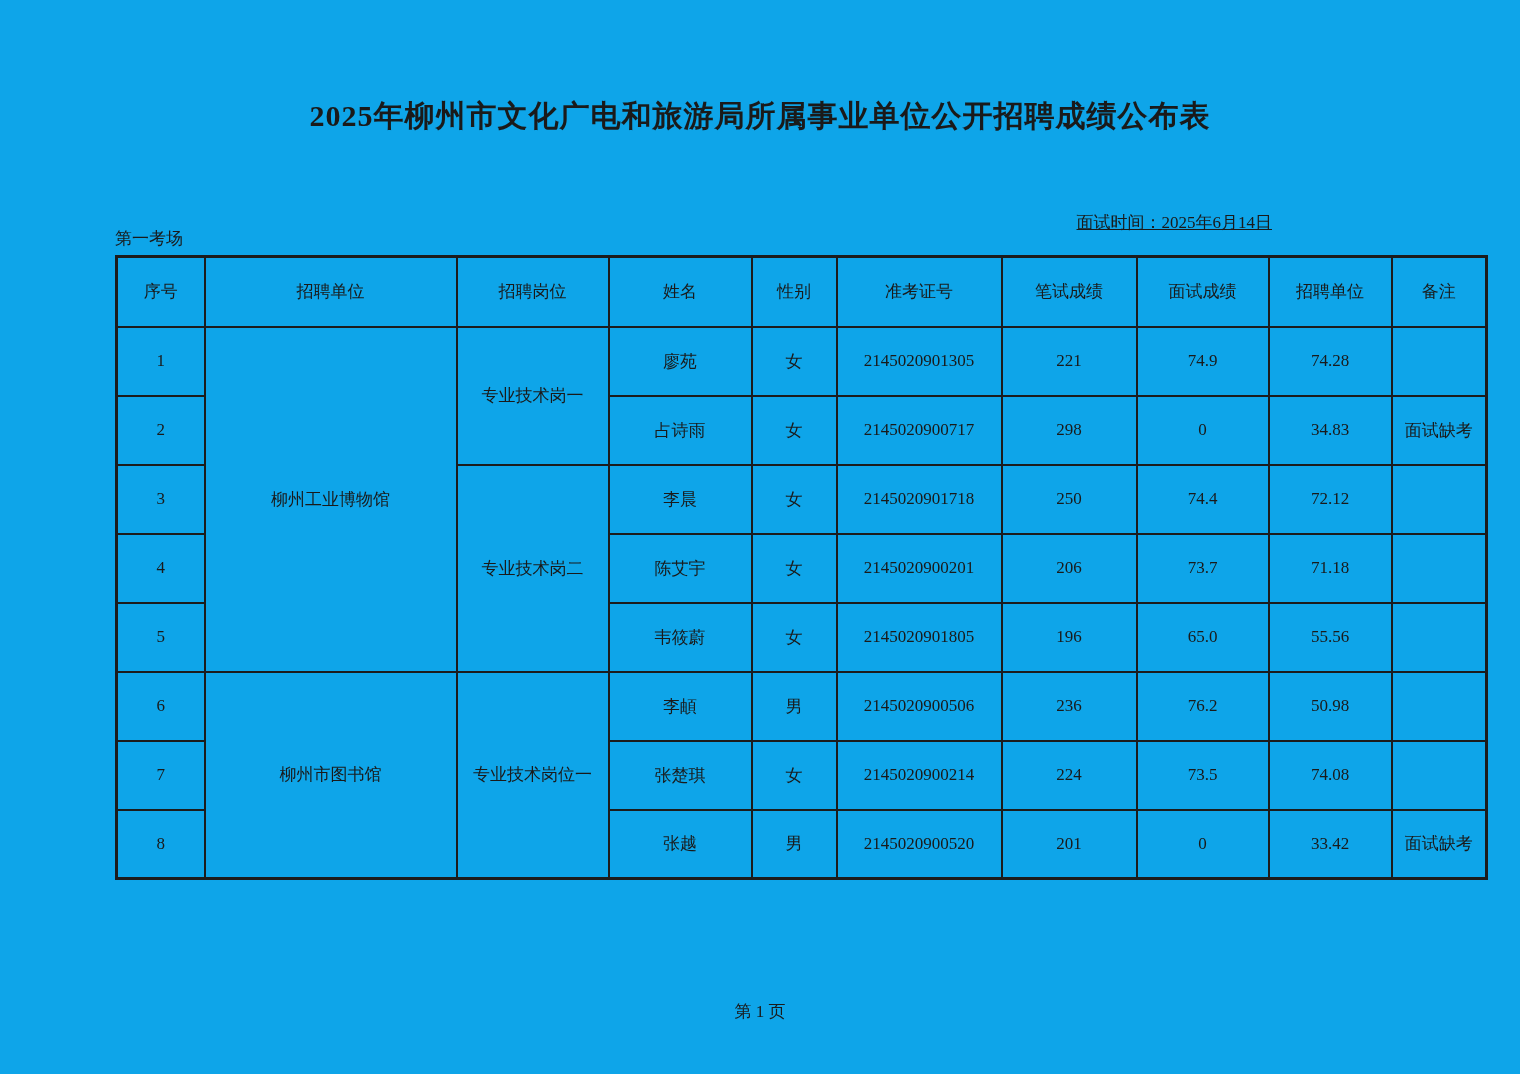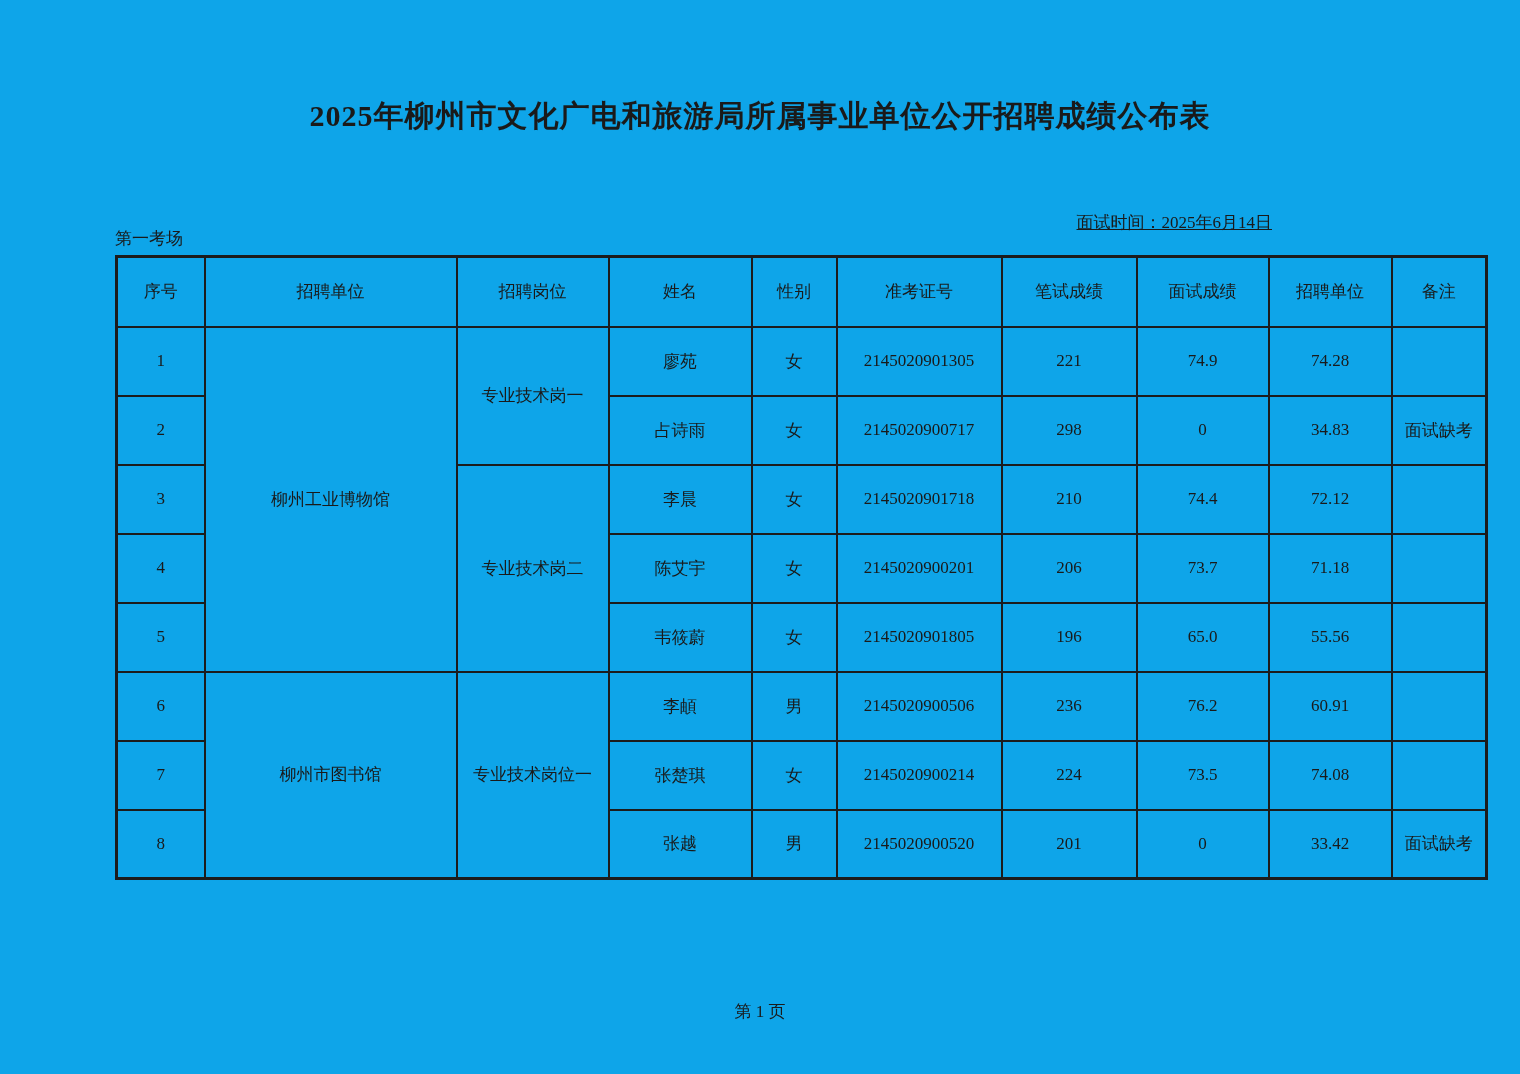--- a/index.html
+++ b/index.html
@@ -143,21 +143,21 @@
           <td>0</td>
           <td>34.83</td>
           <td>面试缺考</td>
         </tr>
         <tr>
           <td>3</td>
           <td rowspan="3">专业技术岗二</td>
           <td>李晨</td>
           <td>女</td>
           <td>2145020901718</td>
-          <td>210</td>
+          <td>250</td>
           <td>74.4</td>
           <td>72.12</td>
           <td></td>
         </tr>
         <tr>
           <td>4</td>
           <td>陈艾宇</td>
           <td>女</td>
           <td>2145020900201</td>
           <td>206</td>
@@ -177,21 +177,21 @@
         </tr>
         <tr>
           <td>6</td>
           <td rowspan="3">柳州市图书馆</td>
           <td rowspan="3">专业技术岗位一</td>
           <td>李頔</td>
           <td>男</td>
           <td>2145020900506</td>
           <td>236</td>
           <td>76.2</td>
-          <td>60.91</td>
+          <td>50.98</td>
           <td></td>
         </tr>
         <tr>
           <td>7</td>
           <td>张楚琪</td>
           <td>女</td>
           <td>2145020900214</td>
           <td>224</td>
           <td>73.5</td>
           <td>74.08</td>

